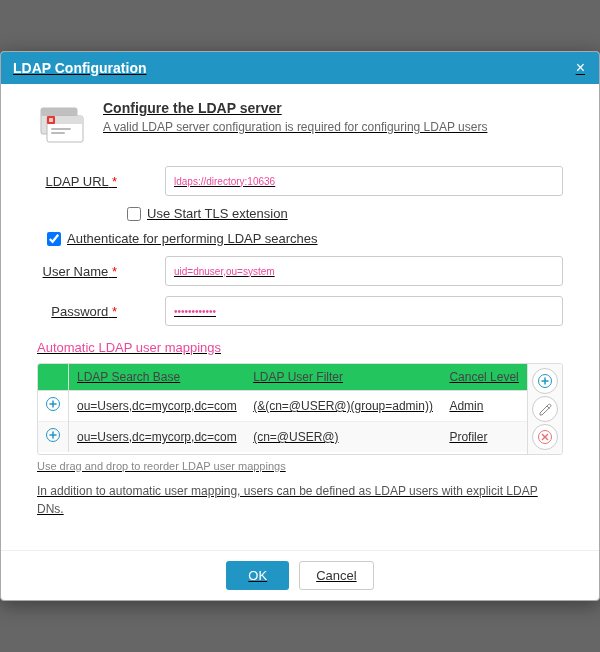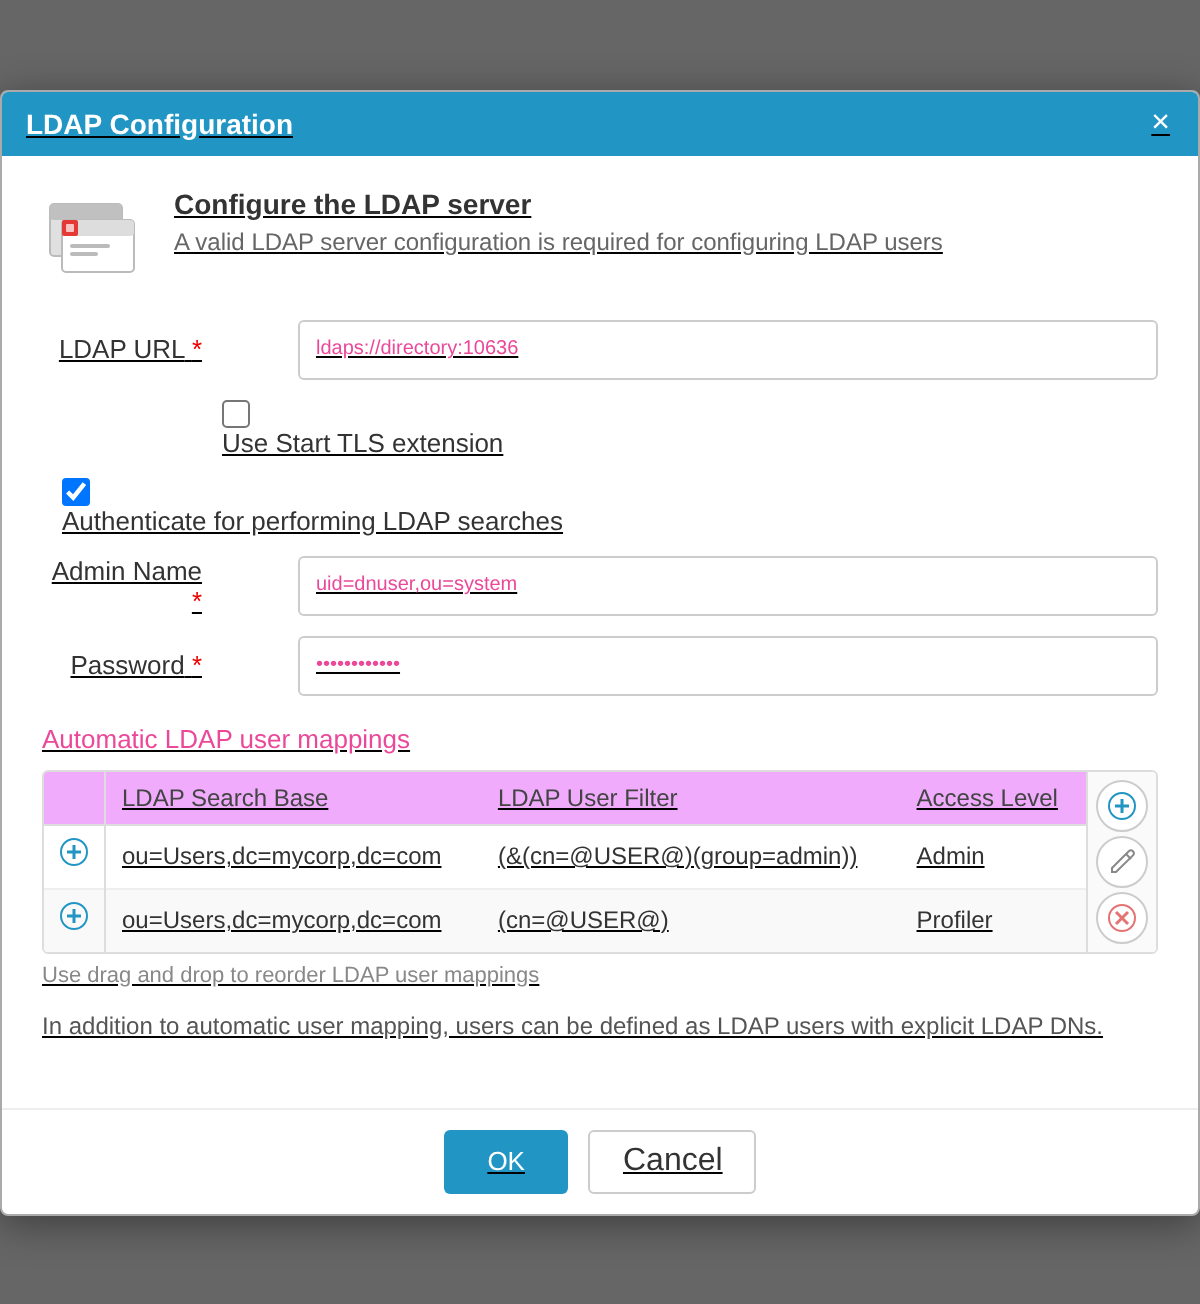--- a/index.html
+++ b/index.html
@@ -36,21 +36,21 @@
     .dialog-close {
       background: none;
       border: none;
       color: #fff;
       font-size: 16px;
       cursor: pointer;
       line-height: 1;
       padding: 0 2px;
     }
     .dialog-body {
-      padding: 16px 20px;
+      padding: 16px 36px;
     }
     .info-section {
       display: flex;
       align-items: flex-start;
       margin-bottom: 18px;
     }
     .info-icon {
       width: 52px;
       height: 48px;
       margin-right: 14px;
@@ -89,24 +89,23 @@
       height: 30px;
       border: 1px solid #ccc;
       border-radius: 3px;
       padding: 0 8px;
       font-size: 10px;
       color: #ec4899;
       outline: none;
     }
     .checkbox-row {
       display: flex;
-      align-items: flex-start;
+      align-items: flex-end;
       margin-left: 90px;
       margin-bottom: 10px;
-      flex-direction: column;
     }
     .checkbox-row input[type="checkbox"] {
       margin-right: 6px;
       width: 14px;
       height: 14px;
       cursor: pointer;
     }
     .checkbox-row label {
       font-size: 13px;
       color: #333;
@@ -127,21 +126,21 @@
     .table-main {
       flex: 1;
       overflow: hidden;
     }
     table {
       width: 100%;
       border-collapse: collapse;
       font-size: 12px;
     }
     thead th {
-      background: #f0abfc;
+      background: #22c55e;
       border-bottom: 1px solid #ddd;
       padding: 6px 8px;
       text-align: left;
       color: #444;
       font-weight: normal;
     }
     thead th:first-child {
       width: 30px;
       border-right: 1px solid #ddd;
     }
@@ -221,21 +220,21 @@
       padding: 6px 22px;
       font-size: 13px;
       cursor: pointer;
     }
     .btn-cancel {
       background: #fff;
       color: #333;
       border: 1px solid #ccc;
       border-radius: 3px;
       padding: 6px 16px;
-      font-size: 16px;
+      font-size: 13px;
       cursor: pointer;
     }
 
     
     .ldap-icon {
       width: 52px;
       height: 48px;
     }
   </style>
 </head>
@@ -286,21 +285,21 @@
       <label for="tls-check">Use Start TLS extension</label>
     </div>
 
     <div class="checkbox-row" style="margin-left:10px; margin-bottom:10px;">
       <input type="checkbox" id="auth-check" checked="" style="">
       <label for="auth-check">Authenticate for performing LDAP searches</label>
     </div>
 
     <div class="form-row">
       <div class="form-label">
-        <span>Admin Name</span>
+        <span>User Name</span>
         <span class="required"> *</span>
       </div>
       <input class="form-input" type="text" value="uid=dnuser,ou=system" style="">
     </div>
 
     <div class="form-row">
       <div class="form-label">
         <span>Password</span>
         <span class="required"> *</span>
       </div>
@@ -310,21 +309,21 @@
     <div class="section-title">Automatic LDAP user mappings</div>
 
     <div class="table-wrapper">
       <div class="table-main">
         <table>
           <thead>
             <tr>
               <th></th>
               <th>LDAP Search Base</th>
               <th>LDAP User Filter</th>
-              <th>Access Level</th>
+              <th>Cancel Level</th>
             </tr>
           </thead>
           <tbody id="mappings-tbody">
           <tr>
       <td style="cursor:pointer;color:#2196c4;font-size:16px;">
         <svg width="14" height="14" viewBox="0 0 14 14">
                     <circle cx="7" cy="7" r="6.5" stroke="#2196c4" stroke-width="1" fill="none"></circle>
                     <line x1="7" y1="3.5" x2="7" y2="10.5" stroke="#2196c4" stroke-width="1.5"></line>
                     <line x1="3.5" y1="7" x2="10.5" y2="7" stroke="#2196c4" stroke-width="1.5"></line>
                   </svg>

